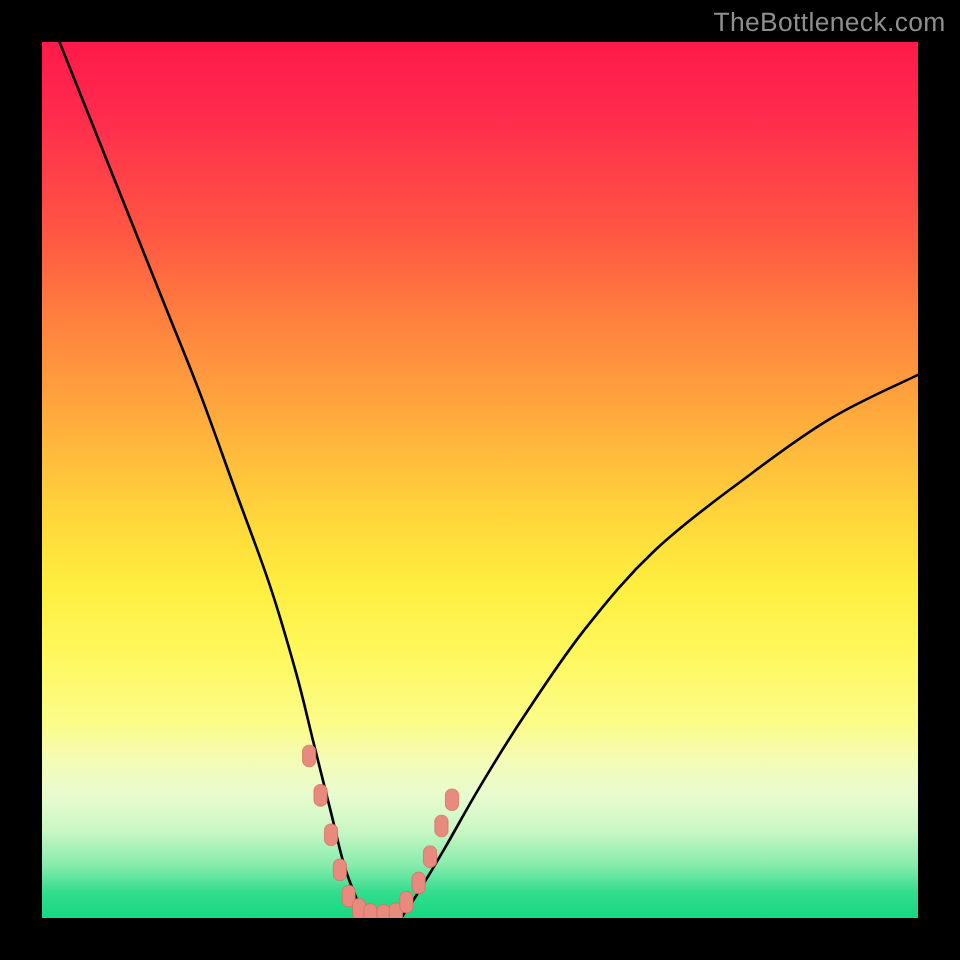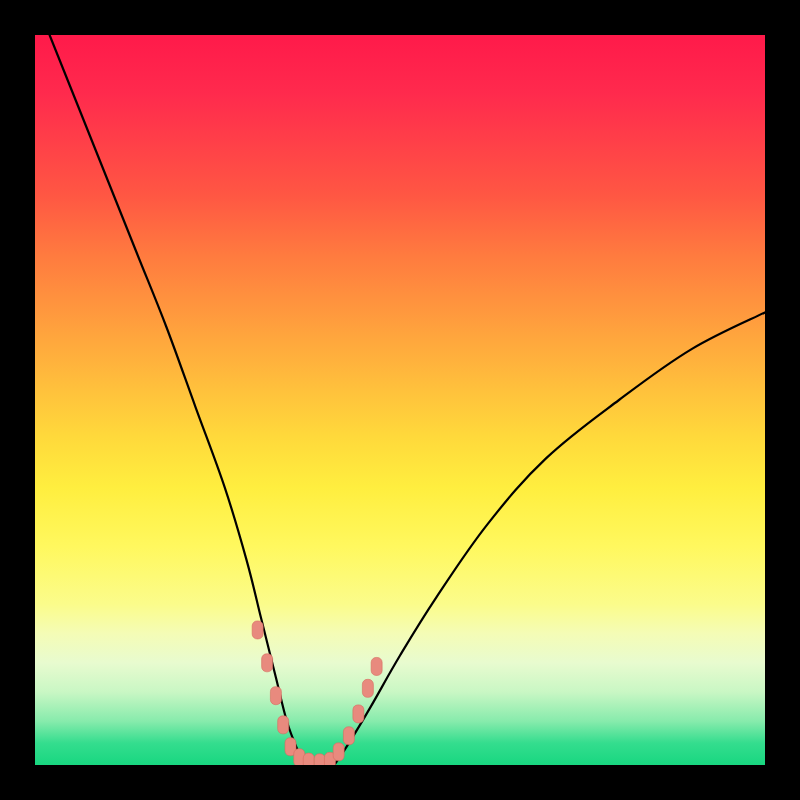--- a/index.html
+++ b/index.html
@@ -84,13 +84,14 @@
           <rect x="279.20" y="718.81" width="11" height="18" rx="5" fill="#e88a7e" stroke="#d66b5f" stroke-width="0.6"></rect>
           <rect x="289.42" y="717.35" width="11" height="18" rx="5" fill="#e88a7e" stroke="#d66b5f" stroke-width="0.6"></rect>
           <rect x="298.18" y="707.86" width="11" height="18" rx="5" fill="#e88a7e" stroke="#d66b5f" stroke-width="0.6"></rect>
           <rect x="308.40" y="691.80" width="11" height="18" rx="5" fill="#e88a7e" stroke="#d66b5f" stroke-width="0.6"></rect>
           <rect x="317.89" y="669.90" width="11" height="18" rx="5" fill="#e88a7e" stroke="#d66b5f" stroke-width="0.6"></rect>
           <rect x="327.38" y="644.35" width="11" height="18" rx="5" fill="#e88a7e" stroke="#d66b5f" stroke-width="0.6"></rect>
           <rect x="336.14" y="622.45" width="11" height="18" rx="5" fill="#e88a7e" stroke="#d66b5f" stroke-width="0.6"></rect>
         </g>
     </svg>
   </div>
+  <div class="watermark">TheBottleneck.com</div>
 </div>
 
 </body></html>

